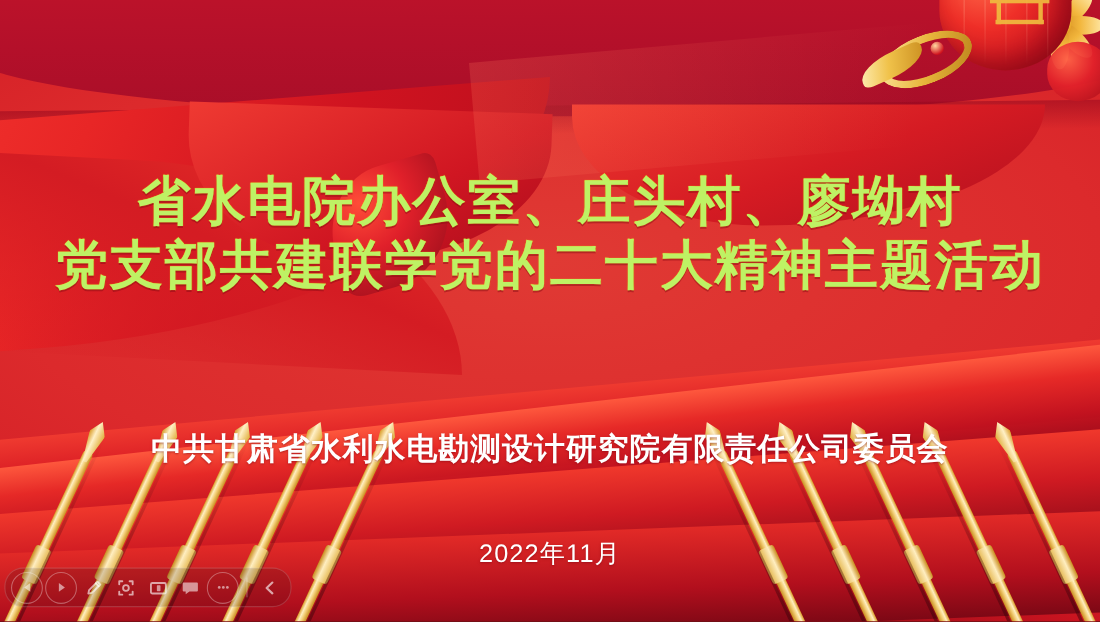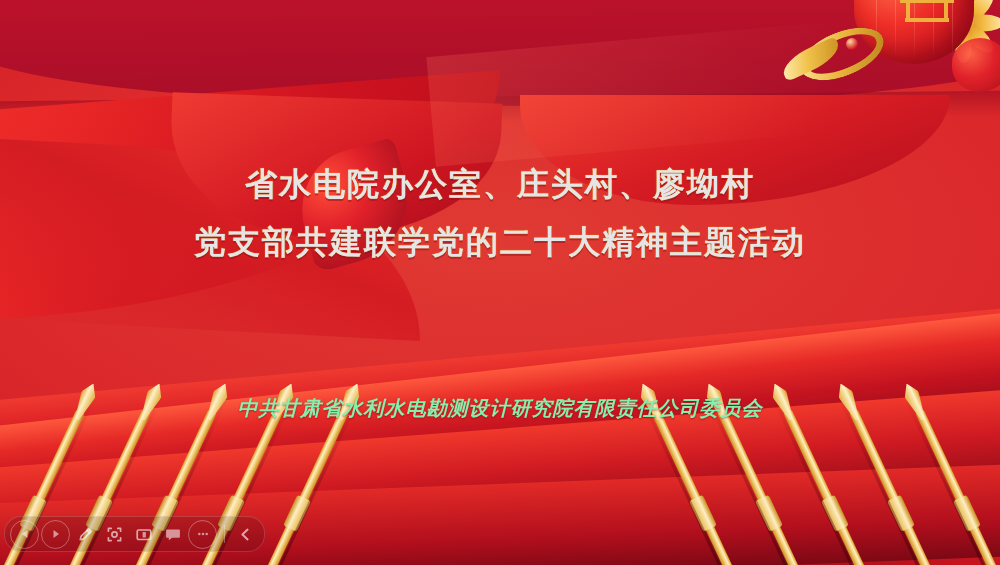--- a/index.html
+++ b/index.html
@@ -115,27 +115,27 @@
   .pole .tip{position:absolute;left:50%;top:-30px;width:15px;height:40px;margin-left:-7.5px;
      background:linear-gradient(90deg,#d99a25,#fff0c6 40%,#e0ae3c 100%);
      clip-path:polygon(50% 0,100% 30%,62% 100%,38% 100%,0 30%);}
   .pole .grip{position:absolute;left:-3px;top:96px;width:15px;height:34px;border-radius:3px;
      background:linear-gradient(90deg,#c98c1e,#ffeec0 38%,#e2b245 100%);}
   .pole .shadow{position:absolute;left:10px;top:-16px;width:3px;height:200px;
      background:linear-gradient(180deg,rgba(60,3,10,.0),rgba(60,3,10,.55));}
 
   
   .title-block{position:absolute;left:0;right:0;top:155px;text-align:center;}
-  .title-line{color:#e5e5e5;font-weight:700;font-size:32px;line-height:58px;
+  .title-line{color:#bef264;font-weight:700;font-size:48px;line-height:58px;
      letter-spacing:2px;
      text-shadow:0 2px 0 rgba(130,8,20,.45),0 0 1px rgba(255,229,0,.9);
      white-space:nowrap;}
   .org-block{position:absolute;left:0;right:0;top:385px;text-align:center;}
-  .org-line{color:#86efac;font-weight:700;font-size:20px;line-height:46px;
-     letter-spacing:1px;text-shadow:0 1px 2px rgba(120,6,18,.5);white-space:nowrap;font-style:italic;}
+  .org-line{color:#ffffff;font-weight:700;font-size:28px;line-height:46px;
+     letter-spacing:1px;text-shadow:0 1px 2px rgba(120,6,18,.5);white-space:nowrap;}
   .date-line{position:absolute;left:0;right:0;top:488px;text-align:center;
      color:#ffffff;font-size:23px;font-weight:400;letter-spacing:1px;
      text-shadow:0 1px 2px rgba(120,6,18,.5);}
 
   
   .toolbar{position:absolute;left:4px;bottom:13px;height:34px;
      display:flex;align-items:center;gap:2px;padding:0 5px;
      border-radius:17px;background:rgba(30,6,10,.16);
      border:1px solid rgba(255,255,255,.16);}
   .tb-btn{width:27px;height:27px;border-radius:50%;display:flex;align-items:center;
@@ -254,20 +254,21 @@
 
   <div class="title-block">
     <div class="title-line">省水电院办公室、庄头村、廖坳村</div>
     <div class="title-line">党支部共建联学党的二十大精神主题活动</div>
   </div>
 
   <div class="org-block">
     <div class="org-line">中共甘肃省水利水电勘测设计研究院有限责任公司委员会</div>
   </div>
 
+  <div class="date-line">2022年11月</div>
 
   <div class="toolbar">
 
     <div class="tb-btn tb-ring" title="上一页">
       <svg width="14" height="14" viewBox="0 0 14 14">
         <polygon class="ico-f" points="9.5,3 9.5,11 4,7"></polygon>
       </svg>
     </div>
 
     <div class="tb-btn tb-ring" title="下一页">

